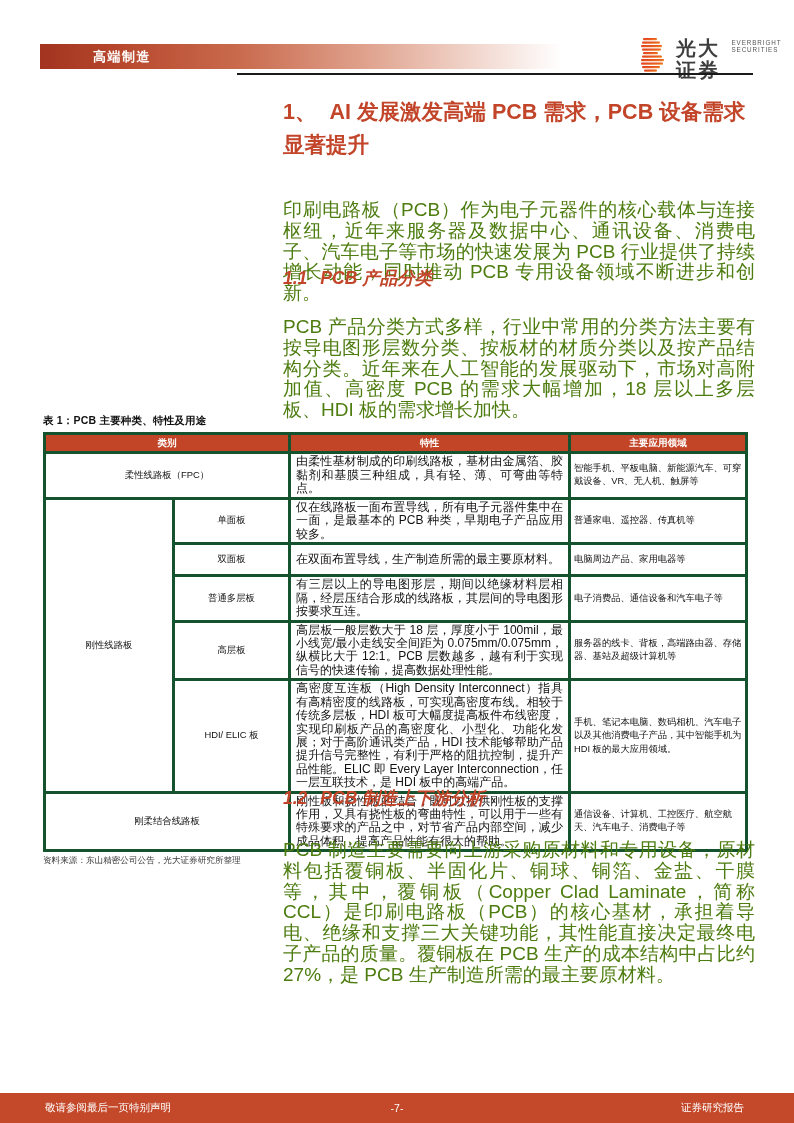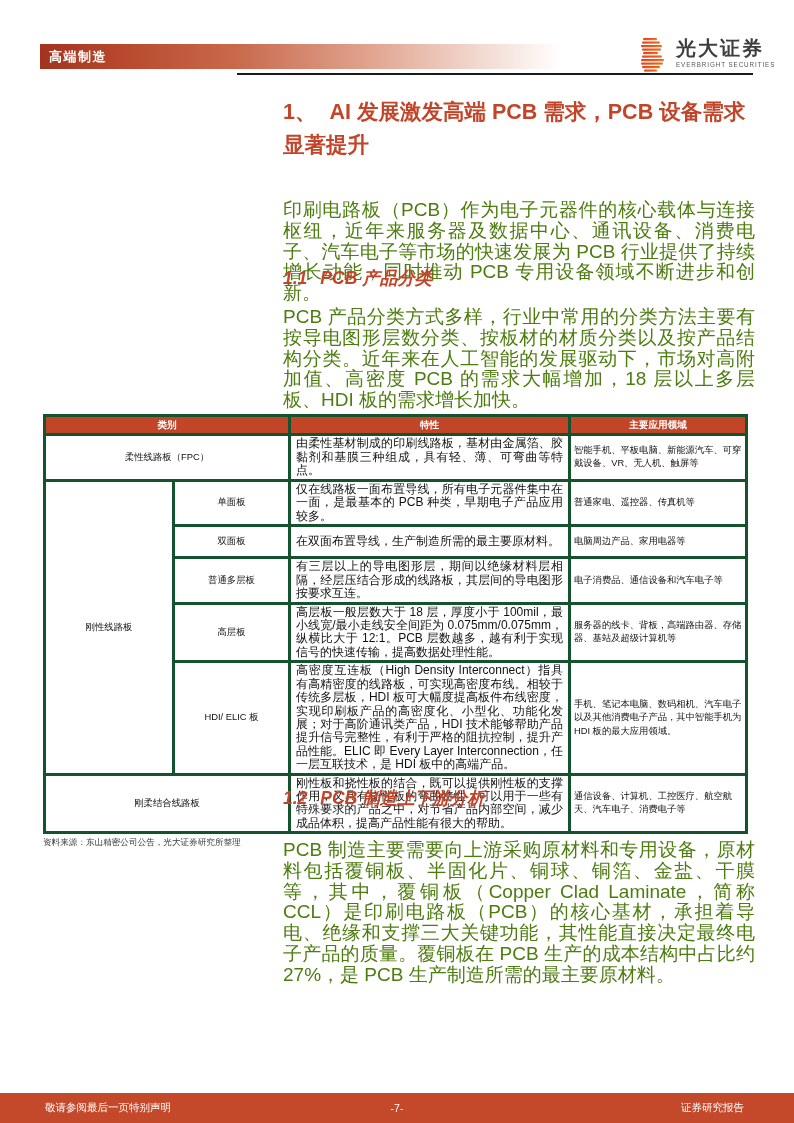--- a/index.html
+++ b/index.html
@@ -7,44 +7,44 @@
     width:794px; height:1123px; position:relative; background:#ffffff;
     font-family:"Liberation Sans","DejaVu Sans",sans-serif; overflow:hidden;
     -webkit-font-smoothing:antialiased;
   }
   
   .topbar {
     position:absolute; left:40px; top:44px; width:522px; height:25px;
     background:linear-gradient(90deg,#a23420 0%,#b8492e 16%,#c96a4d 38%,#dfa18c 62%,#f2d8cf 84%,#ffffff 100%);
     display:flex; align-items:center;
   }
-  .topbar-label { color:#ffffff; font-weight:bold; font-size:13px; padding-left:9px; letter-spacing:1.5px; }
+  .topbar-label { color:#ffffff; font-weight:bold; font-size:13px; padding-left:9px; letter-spacing:1.5px;margin-left:44px; }
   .logo { position:absolute; left:641px; top:37px; display:flex; align-items:flex-start; }
   .logo-icon { margin-right:7px; margin-top:1px; }
-  .logo-texts { display:flex; flex-direction:column; }
+  .logo-texts { display:flex; flex-direction:row; }
   .logo-cn { font-size:20px; font-weight:bold; color:#3e3e3e; letter-spacing:2px; line-height:22px; }
   .logo-en { font-size:6.3px; color:#565656; letter-spacing:0.9px; margin-top:2px; }
   .headrule { position:absolute; left:237px; top:73px; width:516px; height:2px; background:#1a1a1a; }
 
   
   .doc-title {
     position:absolute; left:283px; top:96px; width:476px;
     font-size:21.5px; font-weight:bold; color:#c2452a; line-height:32.5px;
   }
   .doc-title .num { margin-right:13px; }
   .sec-heading { position:absolute; left:283px; font-size:17.5px; font-weight:bold; color:#c2452a;font-style:italic; }
   .sec-heading .num { margin-right:13px; }
   .h11 { top:266px; }
   .h12 { top:786px; }
   .para {
     position:absolute; left:283px; width:472px;
     font-size:19px; line-height:20.8px; color:#4d7c0f; text-align:justify;
   }
   .para1 { top:181px; }
-  .para2 { top:288px; }
+  .para2 { top:298px; }
   .para3 { top:821px; }
 
   
   .table-block { position:absolute; left:43px; top:414px; width:703px; }
   .table-caption { font-size:10.5px; font-weight:bold; color:#101010; margin-bottom:4px; letter-spacing:0.2px; }
   table.pcb { border-collapse:collapse; table-layout:fixed; width:702px; color:#111; }
   table.pcb th, table.pcb td { border:3px solid #14532d; overflow:hidden; }
   table.pcb thead th {
     background:#c24527; color:#ffffff; font-weight:bold; font-size:9.6px;
     height:16px; padding:0; text-align:center;
@@ -110,20 +110,21 @@
 
 <p class="para para1">印刷电路板（PCB）作为电子元器件的核心载体与连接枢纽，近年来服务器及数据中心、通讯设备、消费电子、汽车电子等市场的快速发展为 PCB 行业提供了持续增长动能，同时推动 PCB 专用设备领域不断进步和创新。</p>
 
 <div class="sec-heading h11">
   <span class="num">1.1</span><span>PCB 产品分类</span>
 </div>
 
 <p class="para para2">PCB 产品分类方式多样，行业中常用的分类方法主要有按导电图形层数分类、按板材的材质分类以及按产品结构分类。近年来在人工智能的发展驱动下，市场对高附加值、高密度 PCB 的需求大幅增加，18 层以上多层板、HDI 板的需求增长加快。</p>
 
 <div class="table-block">
+  <div class="table-caption">表 1：PCB 主要种类、特性及用途</div>
   <table class="pcb">
     <colgroup>
         <col style="width:129px">
         <col style="width:116px">
         <col style="width:280px">
         <col style="width:177px">
       </colgroup>
     <thead>
       <tr>
         <th colspan="2">类别</th>

